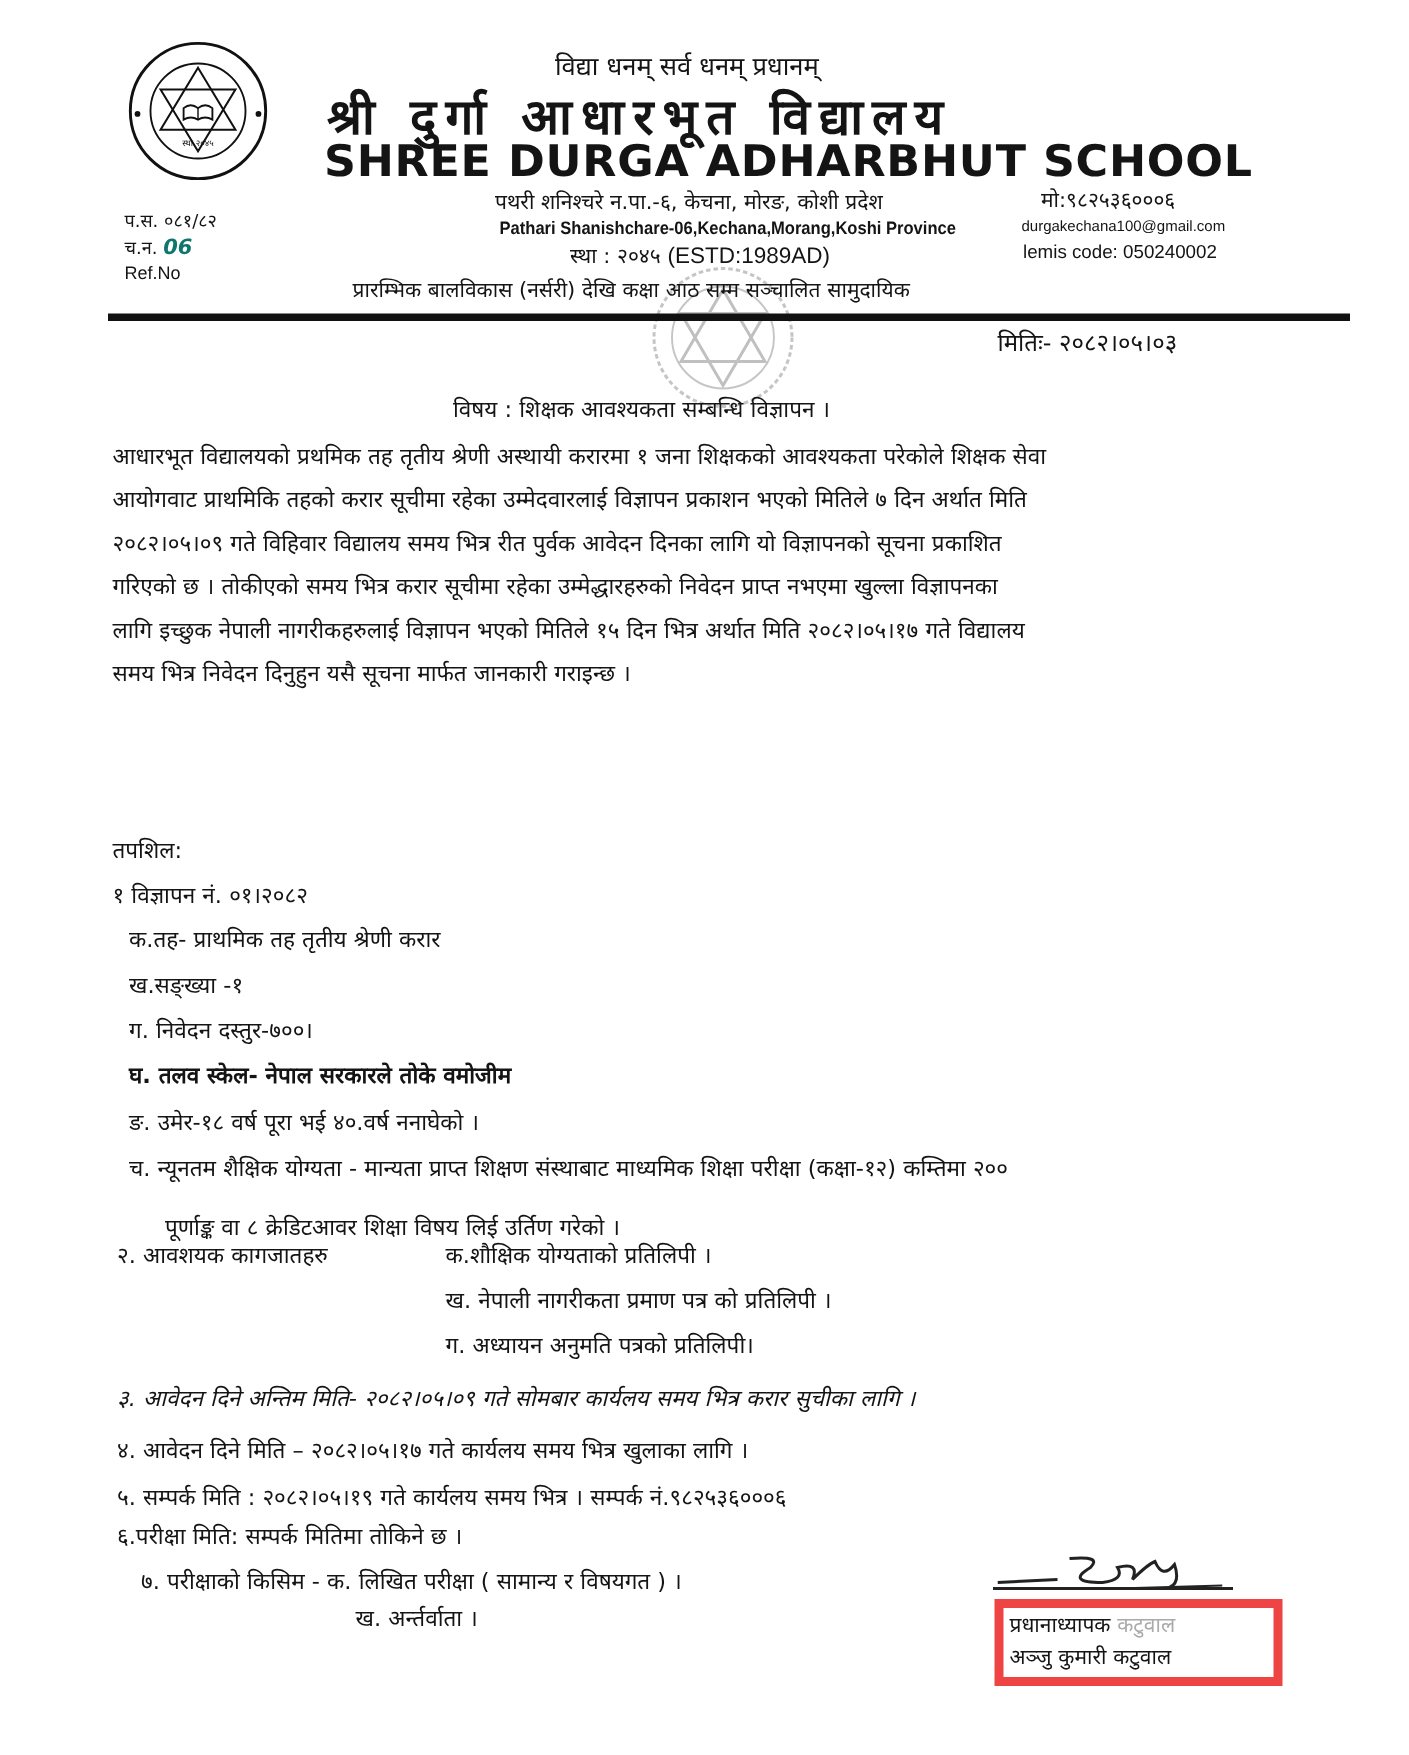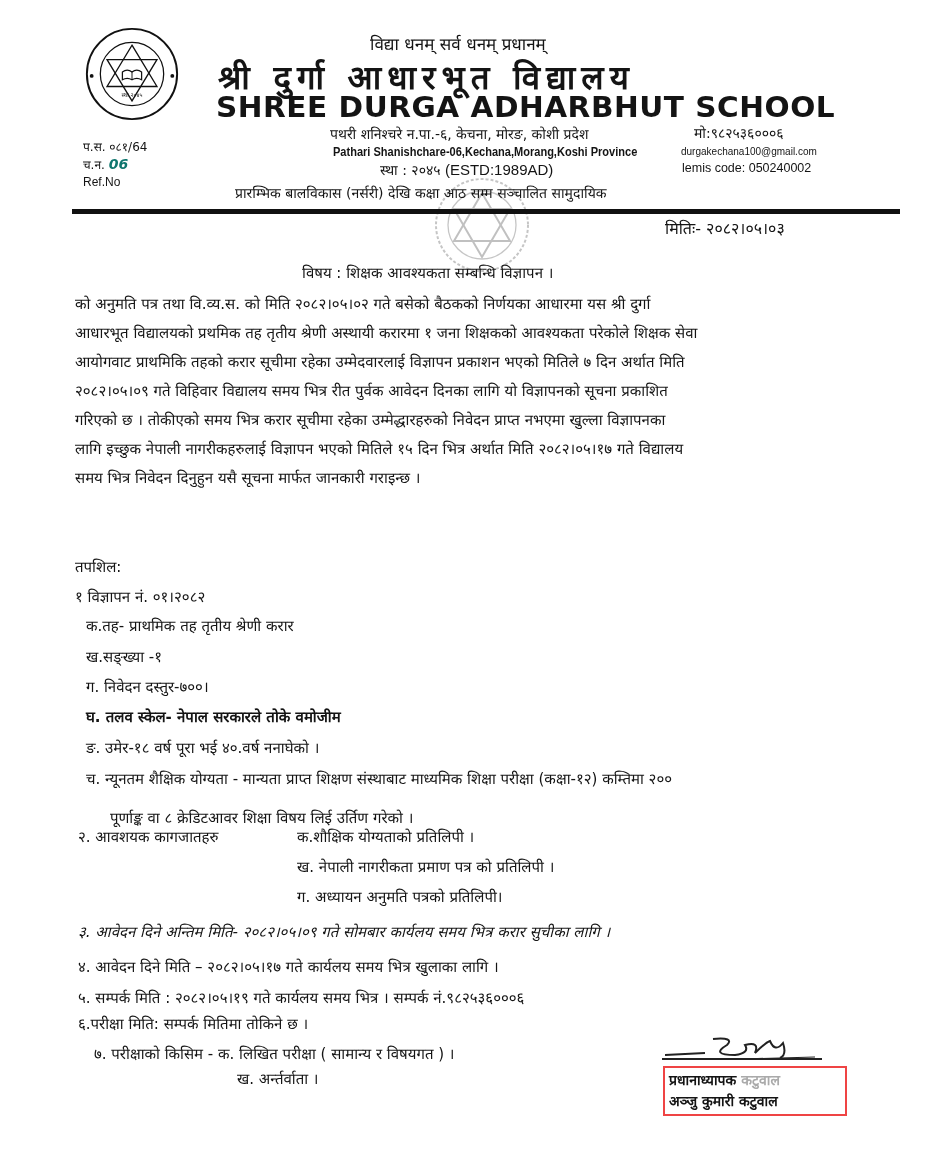--- a/index.html
+++ b/index.html
@@ -24,21 +24,21 @@
   .ref-cn { left: 83px; top: 156px; font-size: 12px; }
   .ref-cn .hand { font-style: italic; font-weight: bold; font-size: 14px; color: #0f766e; }
   .ref-no { left: 83px; top: 175px; font-size: 12px; font-family: "Liberation Sans", sans-serif; }
   .rule { left: 72px; top: 209px; width: 828px; height: 5px; background: #111; }
   .date { left: 665px; top: 217px; font-size: 16px; }
   .subject { left: 302px; top: 262px; font-size: 15px; }
   
   .logo { left: 84px; top: 26px; width: 96px; height: 96px; }
   .seal { left: 432px; top: 175px; width: 100px; height: 100px; opacity: 0.28; }
   .line { font-size: 15px; white-space: nowrap; }
-  .sig-block { left: 663px; top: 1066px; width: 172px; border: 2px solid #ef4444; padding: 2px 4px; font-size: 14px; line-height: 21px; font-weight: bold; }
+  .sig-block { left: 663px; top: 1066px; width: 172px; border: 6px solid #ef4444; padding: 2px 4px; font-size: 14px; line-height: 21px; }
   .sig-line { left: 662px; top: 1058px; width: 160px; height: 2px; background: #222; }
   .sig-mark { left: 665px; top: 1033px; width: 150px; height: 30px; }
   .faded { color: #aaa; }
 </style>
 </head>
 <body>
 
 <svg class="abs logo" viewBox="0 0 100 100">
   <circle cx="50" cy="50" r="47" fill="none" stroke="#111" stroke-width="2"></circle>
   <circle cx="50" cy="50" r="33" fill="none" stroke="#111" stroke-width="1.3"></circle>
@@ -65,33 +65,32 @@
 <div class="abs addr-en">Pathari Shanishchare-06,Kechana,Morang,Koshi Province</div>
 <div class="abs estd">
   <span>स्था : २०४५</span>
   <span class="ad">(ESTD:1989AD)</span>
 </div>
 <div class="abs tagline">प्रारम्भिक बालविकास (नर्सरी) देखि कक्षा आठ सम्म सञ्चालित सामुदायिक</div>
 <div class="abs mobile">मो:९८२५३६०००६</div>
 <div class="abs email">durgakechana100@gmail.com</div>
 <div class="abs lemis">lemis code: 050240002</div>
 
-<div class="abs ref-ps">प.स. ०८१/64</div>
+<div class="abs ref-ps">प.स. ०८१/८२</div>
 <div class="abs ref-cn">
   <span>च.न.</span>
   <span class="hand">06</span>
 </div>
 <div class="abs ref-no">Ref.No</div>
 
 <div class="abs rule"></div>
 <div class="abs date">मितिः- २०८२।०५।०३</div>
 <div class="abs subject">विषय : शिक्षक आवश्यकता सम्बन्धि विज्ञापन ।</div>
 
 <div class="abs" style="left:75px; top:290px; width:800px; font-size:15px; line-height:29px;">
-  <div class="line">को अनुमति पत्र  तथा वि.व्य.स. को मिति २०८२।०५।०२ गते बसेको बैठकको निर्णयका आधारमा यस श्री दुर्गा</div>
   <div class="line">आधारभूत विद्यालयको प्रथमिक तह तृतीय श्रेणी अस्थायी करारमा १ जना शिक्षकको आवश्यकता परेकोले शिक्षक सेवा</div>
   <div class="line">आयोगवाट प्राथमिकि तहको करार सूचीमा रहेका उम्मेदवारलाई विज्ञापन प्रकाशन भएको मितिले ७ दिन अर्थात मिति</div>
   <div class="line">२०८२।०५।०९ गते विहिवार विद्यालय समय भित्र रीत पुर्वक आवेदन दिनका लागि यो विज्ञापनको सूचना प्रकाशित</div>
   <div class="line">गरिएको छ । तोकीएको समय भित्र करार सूचीमा रहेका उम्मेद्धारहरुको निवेदन प्राप्त नभएमा खुल्ला विज्ञापनका</div>
   <div class="line">लागि इच्छुक नेपाली नागरीकहरुलाई विज्ञापन भएको मितिले १५ दिन भित्र अर्थात मिति २०८२।०५।१७ गते विद्यालय</div>
   <div class="line">समय भित्र निवेदन दिनुहुन यसै सूचना मार्फत जानकारी गराइन्छ ।</div>
 </div>
 
 <div class="abs line" style="left:75px; top:556px;">तपशिल:</div>
 <div class="abs line" style="left:75px; top:586px;">१ विज्ञापन नं. ०१।२०८२</div>

